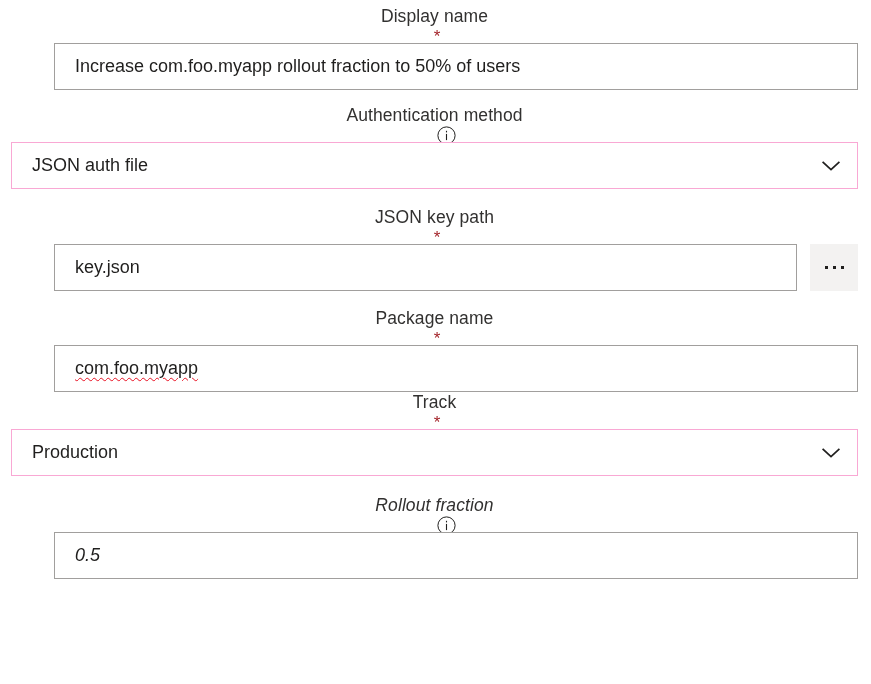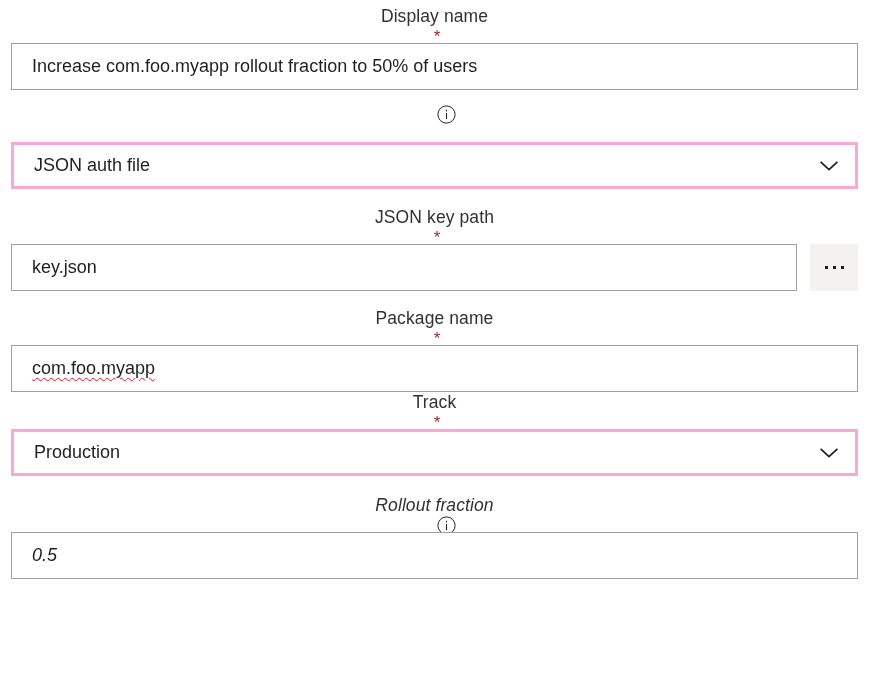--- a/index.html
+++ b/index.html
@@ -74,20 +74,21 @@
     height: 47px;
     border: 1px solid #a19f9d;
     background: #ffffff;
     display: flex;
     align-items: center;
     padding: 0 12px 0 20px;
     font-size: 18px;
     color: #201f1e;
     overflow: hidden;
     white-space: nowrap;
+    margin-left: 43px;
   }
   .textbox .value {
     display: inline-block;
     line-height: 1.2;
   }
 
   
   .squiggle {
     text-decoration: underline;
     text-decoration-color: #e81123;
@@ -95,21 +96,21 @@
     text-decoration-thickness: 1.4px;
     text-underline-offset: 2.5px;
     text-align: center;
   }
 
   
   .dropdown {
     position: relative;
     flex: 1 1 auto;
     height: 47px;
-    border: 3px solid #f9a8d4;
+    border: 1px solid #f9a8d4;
     background: #ffffff;
     display: flex;
     align-items: center;
     padding: 0 46px 0 20px;
     font-size: 18px;
     color: #201f1e;
     white-space: nowrap;
     overflow: hidden;
   }
   .chevron {
@@ -169,20 +170,21 @@
     <div class="gap-sm"></div>
     <div class="control">
       <div class="textbox">
         <span class="value">Increase com.foo.myapp rollout fraction to 50% of users</span>
       </div>
     </div>
   </div>
 
   <div class="field f-auth">
     <div class="label-row">
+      <span class="label-text">Authentication method</span>
       <span class="info-icon">
         <svg width="19" height="19" viewBox="0 0 19 19">
           <circle cx="9.5" cy="9.5" r="8.6" fill="none" stroke="#201f1e" stroke-width="1"></circle>
           <rect x="8.95" y="7.9" width="1.1" height="6.2" fill="#201f1e"></rect>
           <rect x="8.95" y="4.8" width="1.1" height="1.6" fill="#201f1e"></rect>
         </svg>
       </span>
     </div>
     <div class="gap-sm"></div>
     <div class="control">

